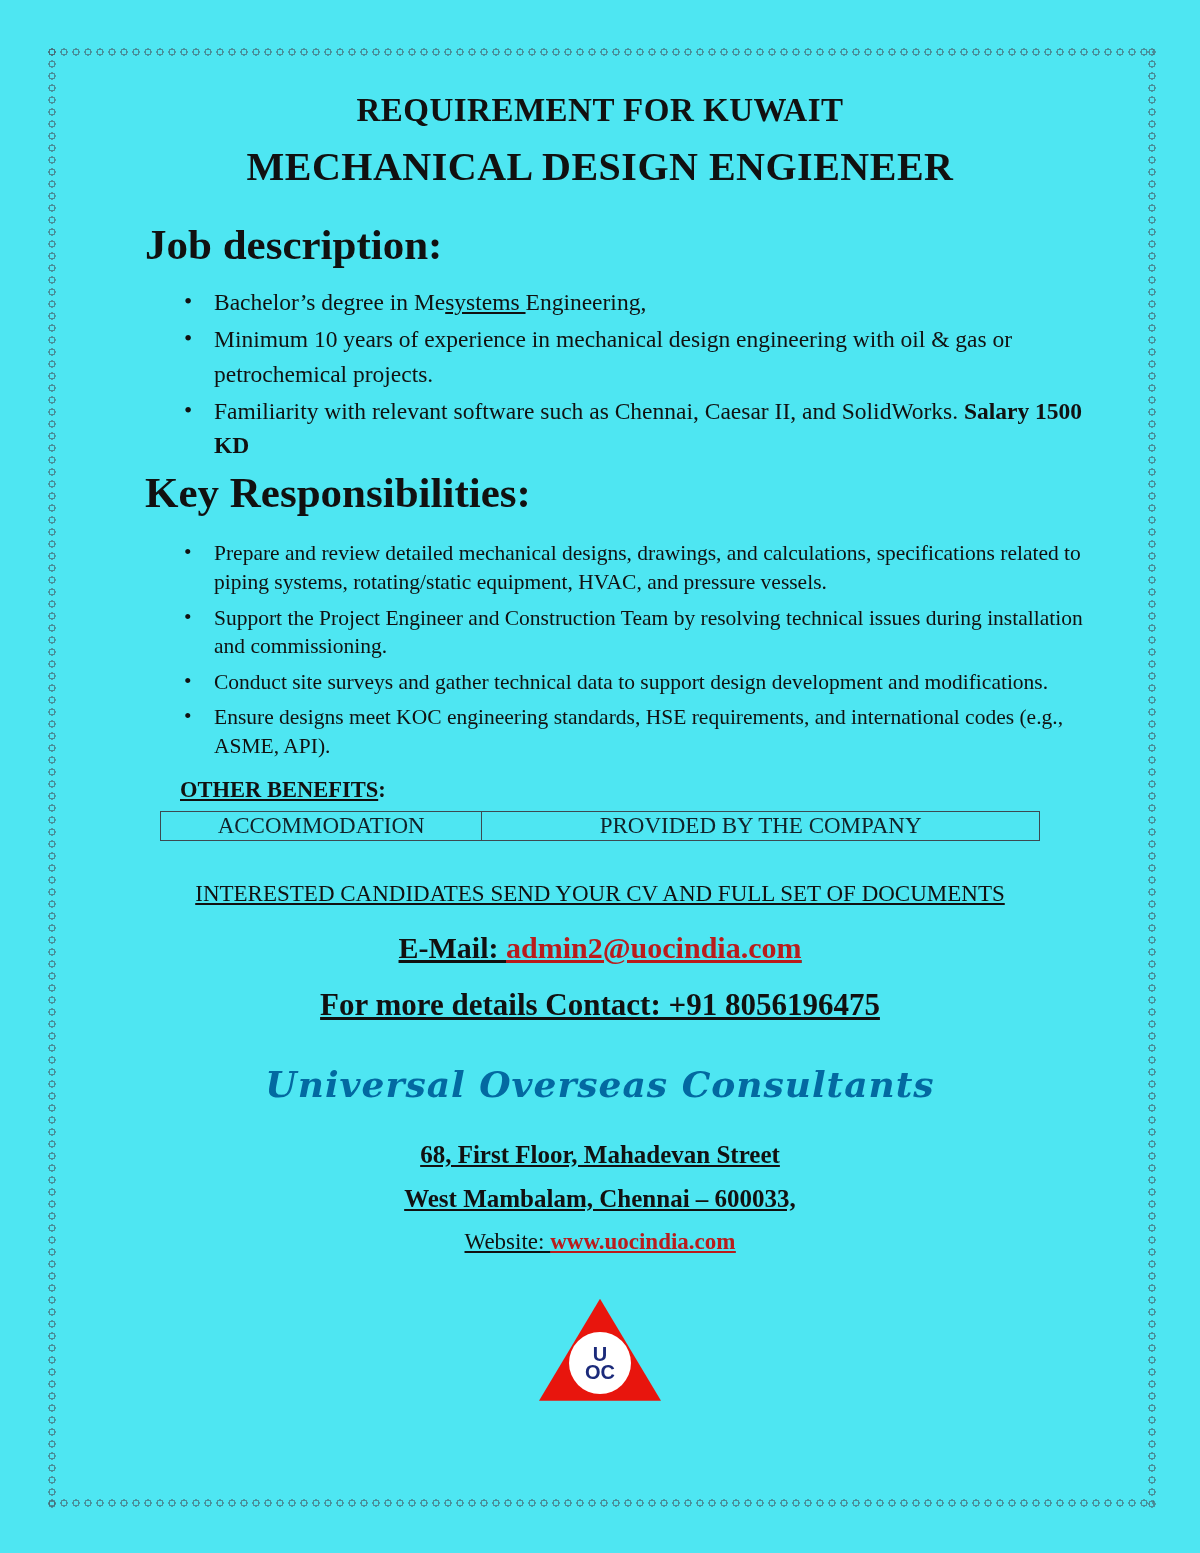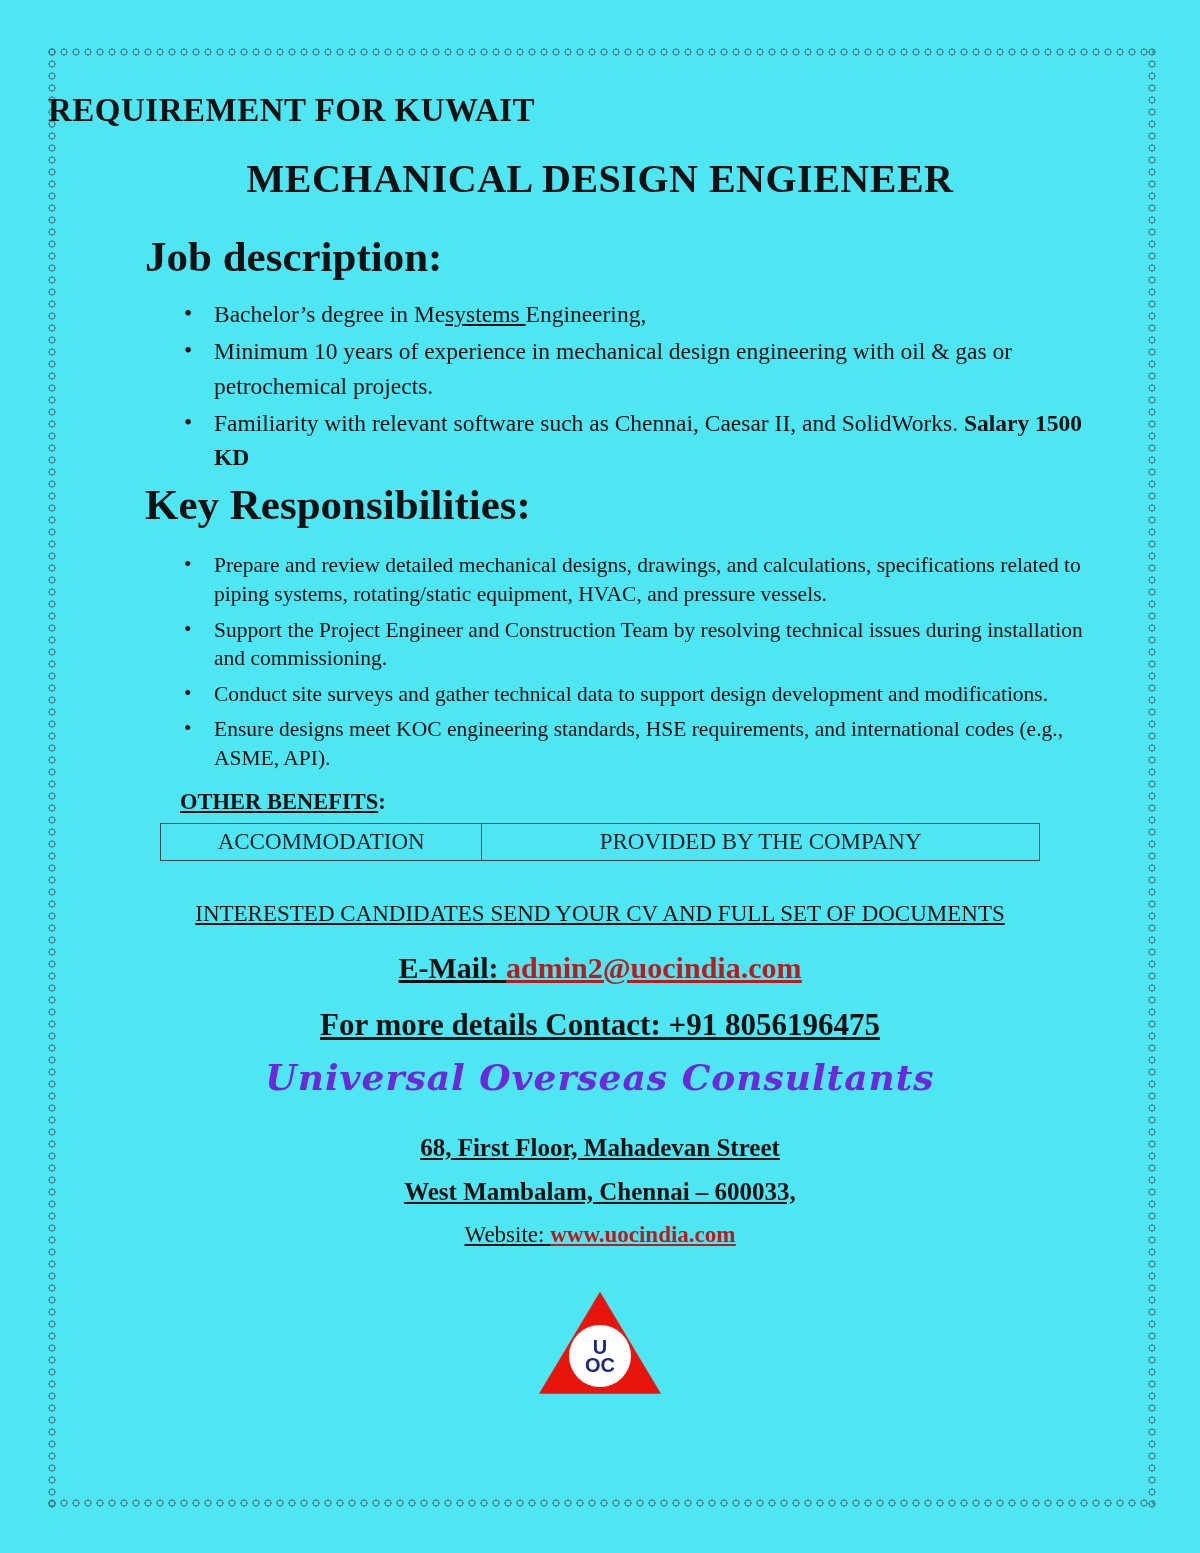--- a/index.html
+++ b/index.html
@@ -32,25 +32,25 @@
     background-repeat: repeat-y;
   }
   .frame-top { top: 46px; }
   .frame-bottom { bottom: 44px; }
   .frame-left { left: 46px; }
   .frame-right { right: 42px; }
 
   .content { position: absolute; left: 48px; right: 48px; top: 48px; }
 
   .title1 {
-    margin: 44px 0 0 0; 
+    margin: 44px 0 0 0; text-align: center;
     font-size: 33px; font-weight: 700; letter-spacing: 0.5px;
   }
   .title2 {
-    margin: 26px 0 0 0; text-align: center;
+    margin: 14px 0 0 0; text-align: center;
     font-size: 40px; font-weight: 700; letter-spacing: 0.5px;
   }
   .section-heading {
     margin: 30px 0 0 97px;
     font-size: 43px; font-weight: 700;
   }
   .section-heading.key { margin-top: 6px; }
 
   ul.bullets {
     list-style: none;
@@ -67,21 +67,21 @@
   .u-part { text-decoration: underline; }
   .b-part { font-weight: 700; }
 
   .benefits-label {
     margin: 16px 0 0 132px;
     font-size: 22.5px; font-weight: 700;
   }
   .benefits-label .lbl { text-decoration: underline; }
 
   .benefits-table {
-    margin: 8px 0 0 112px; width: 880px; height: 38px;
+    margin: 8px 0 0 112px; width: 880px; height: 30px;
     display: flex;
     border: 1px solid #3c4a52;
     box-sizing: border-box;
   }
   .benefits-table .cell {
     display: flex; align-items: center; justify-content: center;
     font-size: 23px; color: #11222a;
     box-sizing: border-box;
   }
   .benefits-table .cell-1 { width: 36.6%; border-right: 1px solid #3c4a52; }
@@ -89,24 +89,24 @@
 
   .center-line { text-align: center; margin: 8px; text-decoration: underline; }
   .interested { margin-top: 40px; font-size: 23px; }
   .email-line { margin-top: 24px; font-size: 30px; font-weight: 700; }
   .contact-line { margin-top: 22px; font-size: 31px; font-weight: 700; }
   a.link, .link {
     color: #b91c1c; text-decoration: underline; font-weight: 700;
     cursor: pointer;
   }
   .company-name {
-    margin-top: 13px; text-align: center;
+    margin-top: 40px; text-align: center;
     font-family: "DejaVu Serif", serif;
     font-style: italic; font-weight: 700;
-    font-size: 36px; color: #6d28d9;
+    font-size: 36px; color: #0369a1;
     letter-spacing: 1px;
   }
   .addr1 { margin-top: 32px; font-size: 25px; font-weight: 700; }
   .addr2 { margin-top: 16px; font-size: 25px; font-weight: 700; }
   .website-line { margin-top: 16px; font-size: 23px; }
   .website-line .link { font-size: 23px; }
 
   .logo-wrap { margin-top: 44px; display: flex; justify-content: center; }
   .logo {
     position: relative; width: 122px; height: 102px;

